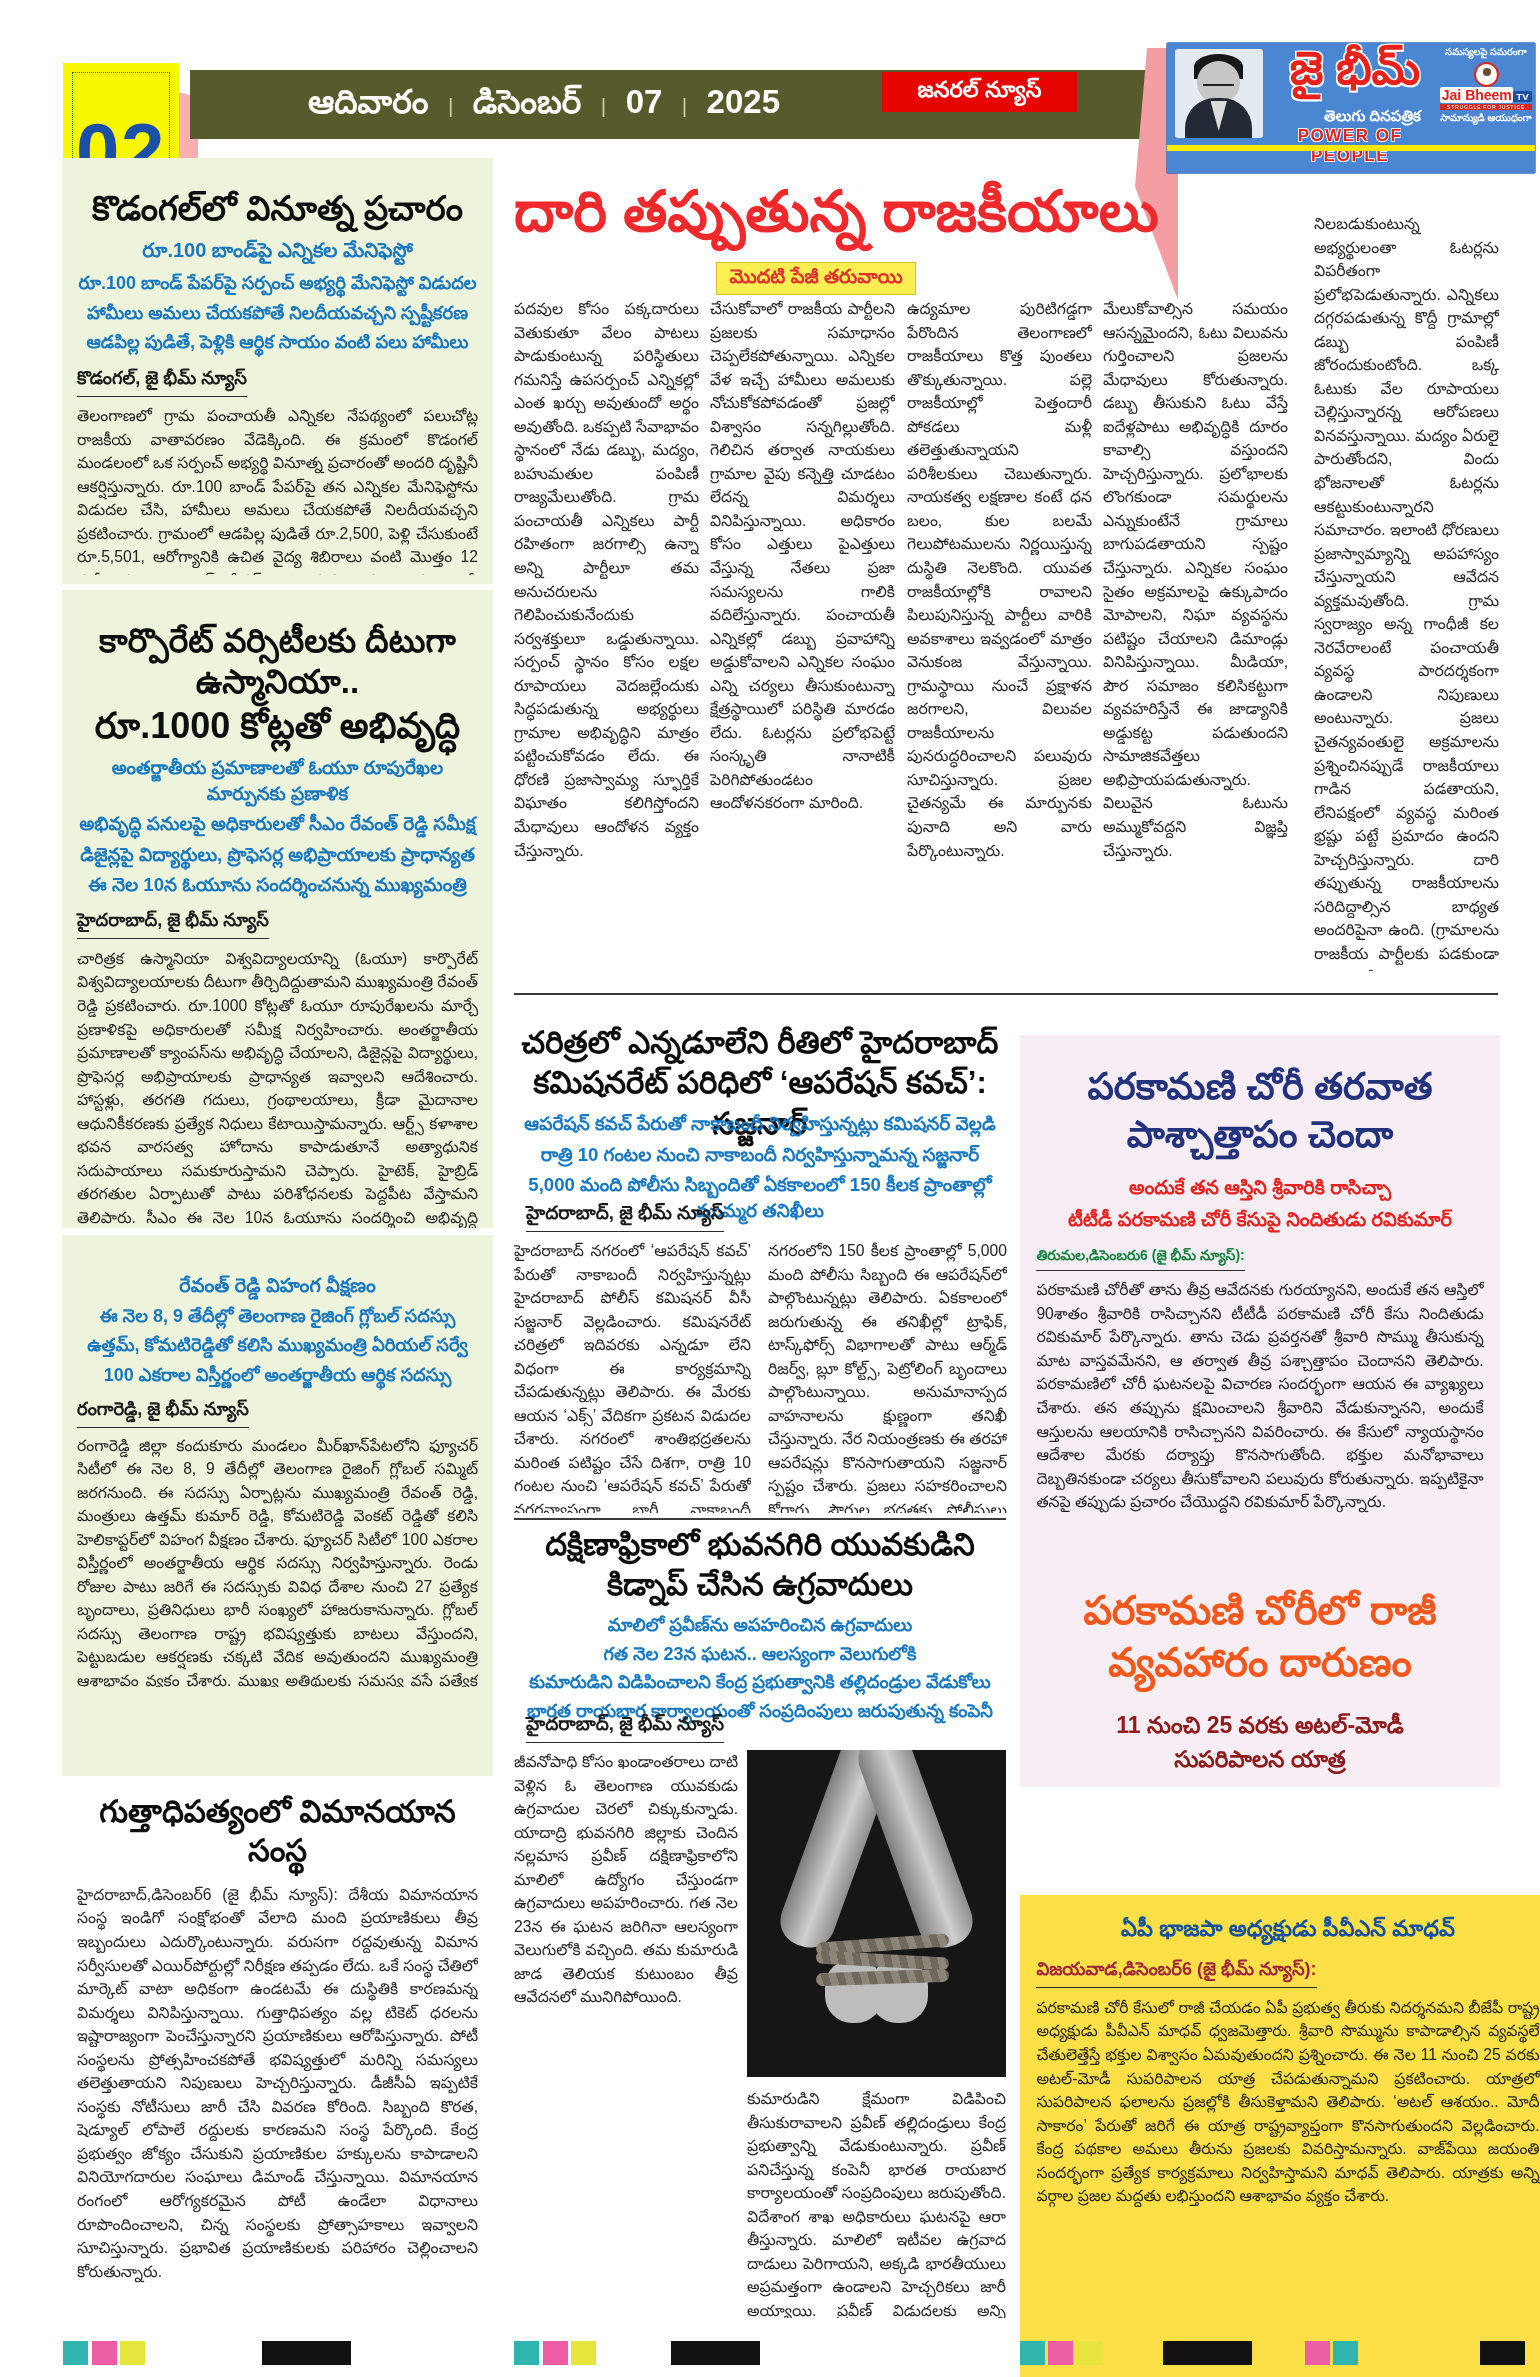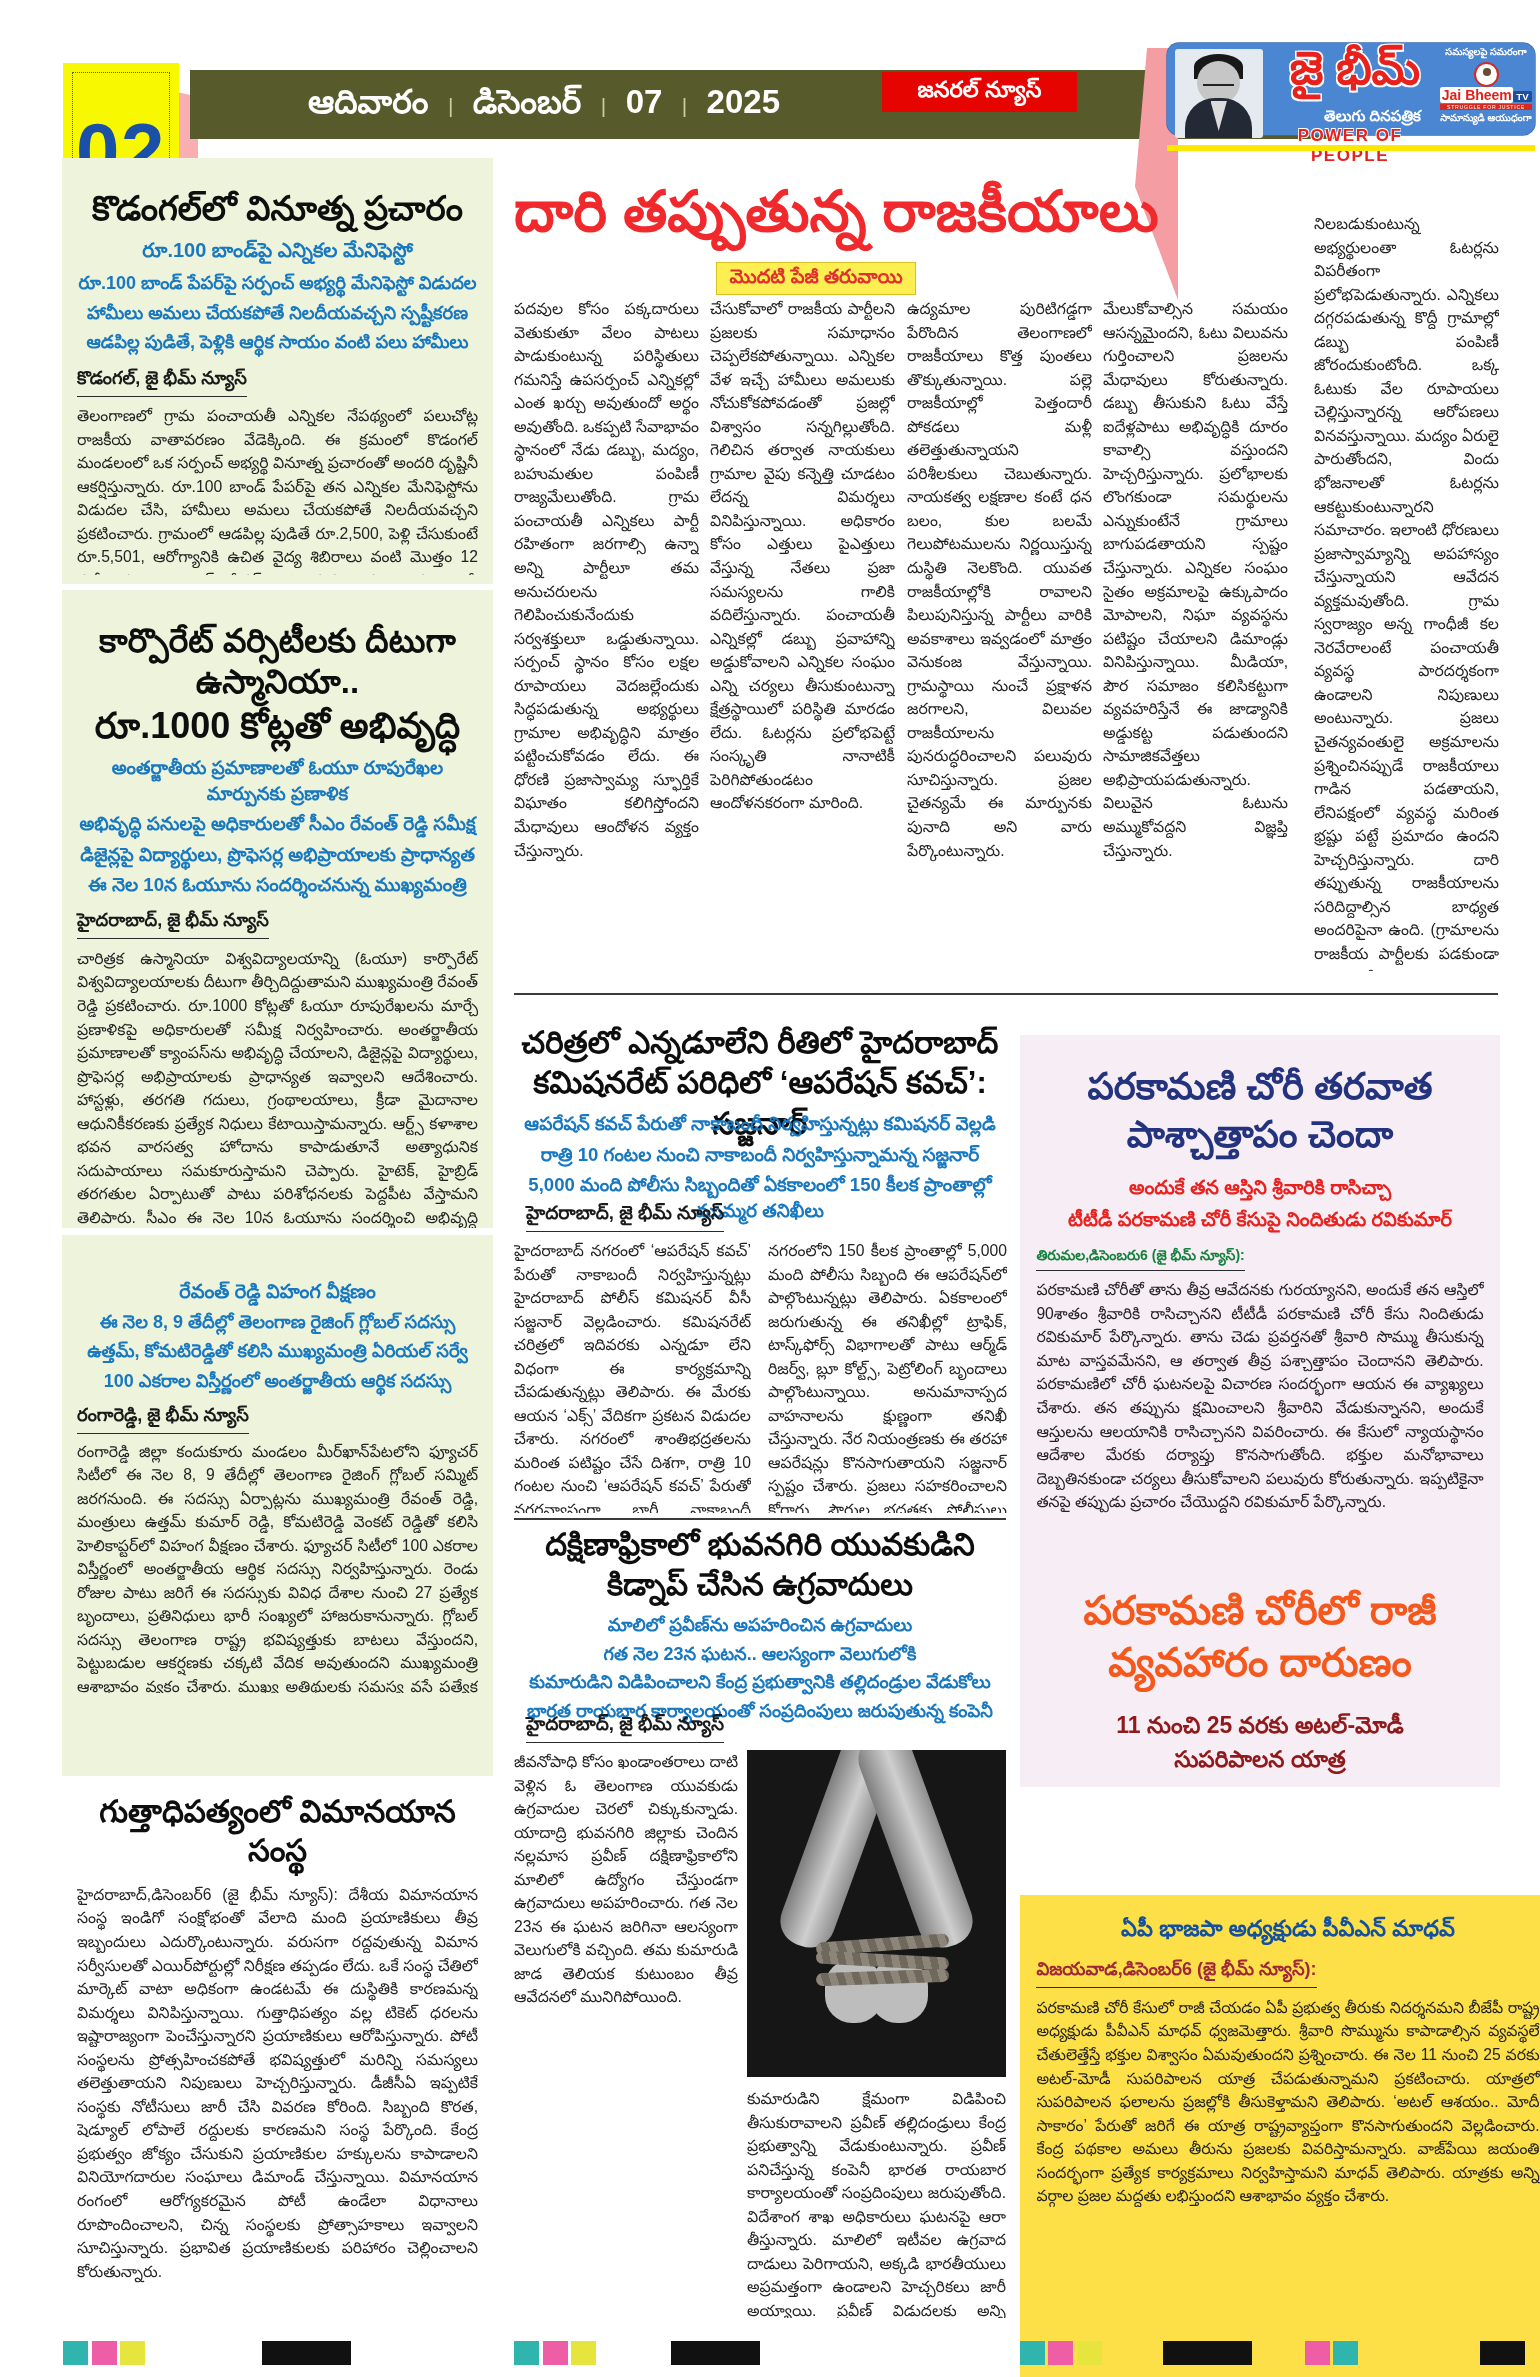--- a/index.html
+++ b/index.html
@@ -17,21 +17,21 @@
           align-items:center;justify-content:center;font-size:78px;font-weight:bold;
           color:#1b50a8;letter-spacing:1.5px}
   .datebar{left:190px;top:70px;width:1147px;height:69px;background:#575b2c}
   .datetext{left:246px;top:83px;width:596px;display:flex;justify-content:center;gap:19.4px;
             color:#ffffff;font-size:33px;font-weight:bold;align-items:baseline}
   .datetext .sep{color:#c9cda0;font-size:21px;font-weight:normal}
   .badge{left:882px;top:72px;width:195px;height:40px;background:#e60400;color:#fff;
          display:flex;align-items:center;justify-content:center;font-size:22.4px;font-weight:bold}
   .mast-pink{left:1135px;top:48px;width:43px;height:252px;background:#f49da3;
              clip-path:polygon(100% 0,100% 100%,0 55%,28% 0)}
-  .mast{left:1167px;top:43px;width:368px;height:92px;background:#4a86d2;border-radius:12px;
+  .mast{left:1167px;top:43px;width:368px;height:130px;background:#4a86d2;border-radius:1px;
         box-shadow:0 0 0 0.7px #3a6cb0}
   .mast-ystrip{left:1167px;top:145px;width:368px;height:6px;background:#ffe800}
   .portrait{position:absolute;left:7.5px;top:6px;width:88px;height:89px;background:#e5eaf1;
             border-radius:3px;overflow:hidden}
   .p-hair{position:absolute;left:19.4px;top:4.5px;width:49px;height:25px;border-radius:50% 50% 0 0;background:#181818}
   .p-face{position:absolute;left:22.4px;top:12px;width:43px;height:43px;border-radius:50%;background:#c6c6c6}
   .p-glass{position:absolute;left:28px;top:28px;width:31px;height:9px;border:2.2px solid #222;
            border-left:none;border-right:none;border-top:none}
   .p-suit{position:absolute;left:10.4px;top:49px;width:67px;height:40px;border-radius:30px 30px 0 0;background:#232a36}
   .p-shirt{position:absolute;left:36px;top:52px;width:16.4px;height:30px;background:#dcdcdc;
@@ -171,21 +171,21 @@
     <div class="hl-black" style="font-size:36px;line-height:1.25">రూ.1000 కోట్లతో అభివృద్ధి</div>
     <div class="sub-blue" style="font-size:18.6px;margin-top:9px">అంతర్జాతీయ ప్రమాణాలతో ఓయూ రూపురేఖల మార్పునకు ప్రణాళిక</div>
     <div class="sub-blue" style="font-size:18.6px;margin-top:4.5px">అభివృద్ధి పనులపై అధికారులతో సీఎం రేవంత్ రెడ్డి సమీక్ష</div>
     <div class="sub-blue" style="font-size:18.6px;margin-top:4.5px">డిజైన్లపై విద్యార్థులు, ప్రొఫెసర్ల అభిప్రాయాలకు ప్రాధాన్యత</div>
     <div class="sub-blue" style="font-size:18.6px;margin-top:4.5px">ఈ నెల 10న ఓయూను సందర్శించనున్న ముఖ్యమంత్రి</div>
     <div style="margin:10.4px 0 7.5px"><span class="byline" style="font-size:18px">హైదరాబాద్, జై భీమ్ న్యూస్</span></div>
     <div class="body-txt" style="height:321px">చారిత్రక ఉస్మానియా విశ్వవిద్యాలయాన్ని (ఓయూ) కార్పొరేట్ విశ్వవిద్యాలయాలకు దీటుగా తీర్చిదిద్దుతామని ముఖ్యమంత్రి రేవంత్ రెడ్డి ప్రకటించారు. రూ.1000 కోట్లతో ఓయూ రూపురేఖలను మార్చే ప్రణాళికపై అధికారులతో సమీక్ష నిర్వహించారు. అంతర్జాతీయ ప్రమాణాలతో క్యాంపస్‌ను అభివృద్ధి చేయాలని, డిజైన్లపై విద్యార్థులు, ప్రొఫెసర్ల అభిప్రాయాలకు ప్రాధాన్యత ఇవ్వాలని ఆదేశించారు. హాస్టళ్లు, తరగతి గదులు, గ్రంథాలయాలు, క్రీడా మైదానాల ఆధునికీకరణకు ప్రత్యేక నిధులు కేటాయిస్తామన్నారు. ఆర్ట్స్ కళాశాల భవన వారసత్వ హోదాను కాపాడుతూనే అత్యాధునిక సదుపాయాలు సమకూరుస్తామని చెప్పారు. హైటెక్, హైబ్రిడ్ తరగతుల ఏర్పాటుతో పాటు పరిశోధనలకు పెద్దపీట వేస్తామని తెలిపారు. సీఎం ఈ నెల 10న ఓయూను సందర్శించి అభివృద్ధి పనులకు శంకుస్థాపన చేయనున్నారు. విద్యార్థుల సంక్షేమం, భవిష్యత్ అవసరాలను దృష్టిలో ఉంచుకుని ఈ ప్రణాళిక సిద్ధం చేసినట్లు అధికారులు వెల్లడించారు. ఓయూ పూర్వ వైభవం సాధించేలా అన్ని చర్యలు తీసుకుంటామని సీఎం రేవంత్ రెడ్డి హామీ ఇచ్చారు. అభివృద్ధి పనులను నిర్ణీత గడువులోగా పూర్తి చేయాలని అధికారులను ఆదేశించారు.</div>
   </div>
 
   <div class="abs greenbox" style="left:62px;top:1235px;width:431px;height:541px">
-    <div class="sub-blue" style="font-size:19.4px;margin-top:15px">రేవంత్ రెడ్డి విహంగ వీక్షణం</div>
+    <div class="sub-blue" style="font-size:19.4px;margin-top:9px">రేవంత్ రెడ్డి విహంగ వీక్షణం</div>
     <div class="sub-blue" style="font-size:18px;margin-top:4.5px">ఈ నెల 8, 9 తేదీల్లో తెలంగాణ రైజింగ్ గ్లోబల్ సదస్సు</div>
     <div class="sub-blue" style="font-size:18px;margin-top:4.5px">ఉత్తమ్, కోమటిరెడ్డితో కలిసి ముఖ్యమంత్రి ఏరియల్ సర్వే</div>
     <div class="sub-blue" style="font-size:18px;margin-top:4.5px">100 ఎకరాల విస్తీర్ణంలో అంతర్జాతీయ ఆర్థిక సదస్సు</div>
     <div style="margin:9px 0 6px"><span class="byline" style="font-size:18px">రంగారెడ్డి, జై భీమ్ న్యూస్</span></div>
     <div class="body-txt" style="height:253px">రంగారెడ్డి జిల్లా కందుకూరు మండలం మీర్‌ఖాన్‌పేటలోని ఫ్యూచర్ సిటీలో ఈ నెల 8, 9 తేదీల్లో తెలంగాణ రైజింగ్ గ్లోబల్ సమ్మిట్ జరగనుంది. ఈ సదస్సు ఏర్పాట్లను ముఖ్యమంత్రి రేవంత్ రెడ్డి, మంత్రులు ఉత్తమ్ కుమార్ రెడ్డి, కోమటిరెడ్డి వెంకట్ రెడ్డితో కలిసి హెలికాప్టర్‌లో విహంగ వీక్షణం చేశారు. ఫ్యూచర్ సిటీలో 100 ఎకరాల విస్తీర్ణంలో అంతర్జాతీయ ఆర్థిక సదస్సు నిర్వహిస్తున్నారు. రెండు రోజుల పాటు జరిగే ఈ సదస్సుకు వివిధ దేశాల నుంచి 27 ప్రత్యేక బృందాలు, ప్రతినిధులు భారీ సంఖ్యలో హాజరుకానున్నారు. గ్లోబల్ సదస్సు తెలంగాణ రాష్ట్ర భవిష్యత్తుకు బాటలు వేస్తుందని, పెట్టుబడుల ఆకర్షణకు చక్కటి వేదిక అవుతుందని ముఖ్యమంత్రి ఆశాభావం వ్యక్తం చేశారు. ముఖ్య అతిథులకు సమస్య వస్తే ప్రత్యేక విమానం ఏర్పాటు చేస్తామని అన్నారు. ఇలాంటి సదస్సు గతంలో ఎన్నడూ జరగలేదని భట్టివిక్రమార్క అన్నారు.</div>
   </div>
 
   <div class="abs" style="left:62px;top:1783px;width:431px;height:535px;padding:10.4px 15px;overflow:hidden">
     <div class="hl-black" style="font-size:31px;line-height:1.25">గుత్తాధిపత్యంలో విమానయాన సంస్థ</div>
     <div class="body-txt" style="height:440px;margin-top:12px">హైదరాబాద్,డిసెంబర్6 (జై భీమ్ న్యూస్): దేశీయ విమానయాన సంస్థ ఇండిగో సంక్షోభంతో వేలాది మంది ప్రయాణికులు తీవ్ర ఇబ్బందులు ఎదుర్కొంటున్నారు. వరుసగా రద్దవుతున్న విమాన సర్వీసులతో ఎయిర్‌పోర్టుల్లో నిరీక్షణ తప్పడం లేదు. ఒకే సంస్థ చేతిలో మార్కెట్ వాటా అధికంగా ఉండటమే ఈ దుస్థితికి కారణమన్న విమర్శలు వినిపిస్తున్నాయి. గుత్తాధిపత్యం వల్ల టికెట్ ధరలను ఇష్టారాజ్యంగా పెంచేస్తున్నారని ప్రయాణికులు ఆరోపిస్తున్నారు. పోటీ సంస్థలను ప్రోత్సహించకపోతే భవిష్యత్తులో మరిన్ని సమస్యలు తలెత్తుతాయని నిపుణులు హెచ్చరిస్తున్నారు. డీజీసీఏ ఇప్పటికే సంస్థకు నోటీసులు జారీ చేసి వివరణ కోరింది. సిబ్బంది కొరత, షెడ్యూల్ లోపాలే రద్దులకు కారణమని సంస్థ పేర్కొంది. కేంద్ర ప్రభుత్వం జోక్యం చేసుకుని ప్రయాణికుల హక్కులను కాపాడాలని వినియోగదారుల సంఘాలు డిమాండ్ చేస్తున్నాయి. విమానయాన రంగంలో ఆరోగ్యకరమైన పోటీ ఉండేలా విధానాలు రూపొందించాలని, చిన్న సంస్థలకు ప్రోత్సాహకాలు ఇవ్వాలని సూచిస్తున్నారు. ప్రభావిత ప్రయాణికులకు పరిహారం చెల్లించాలని కోరుతున్నారు.</div>

